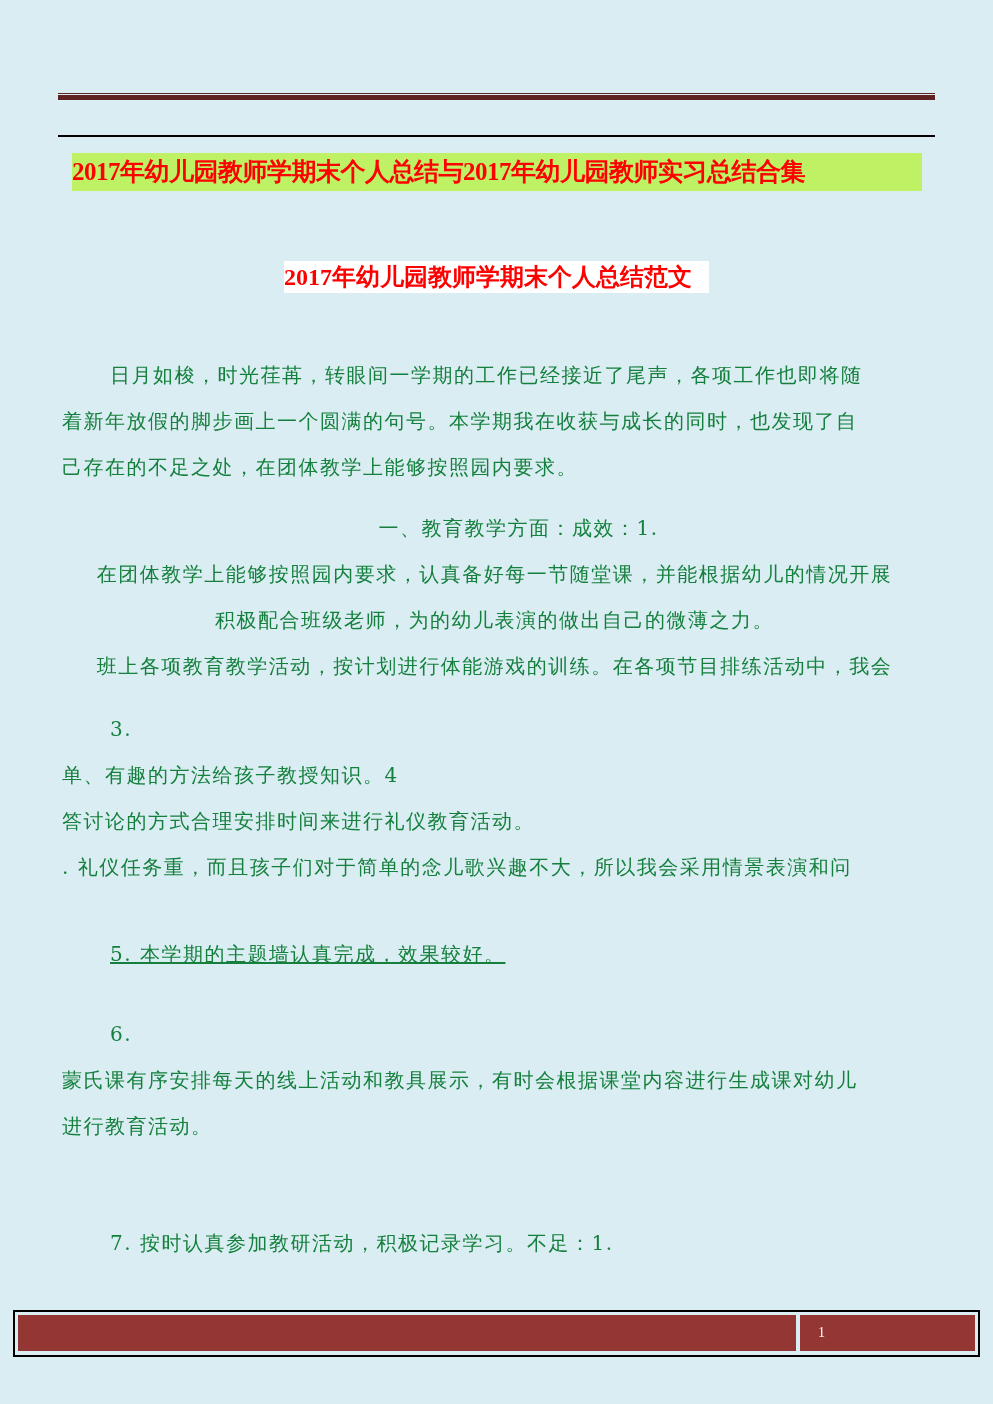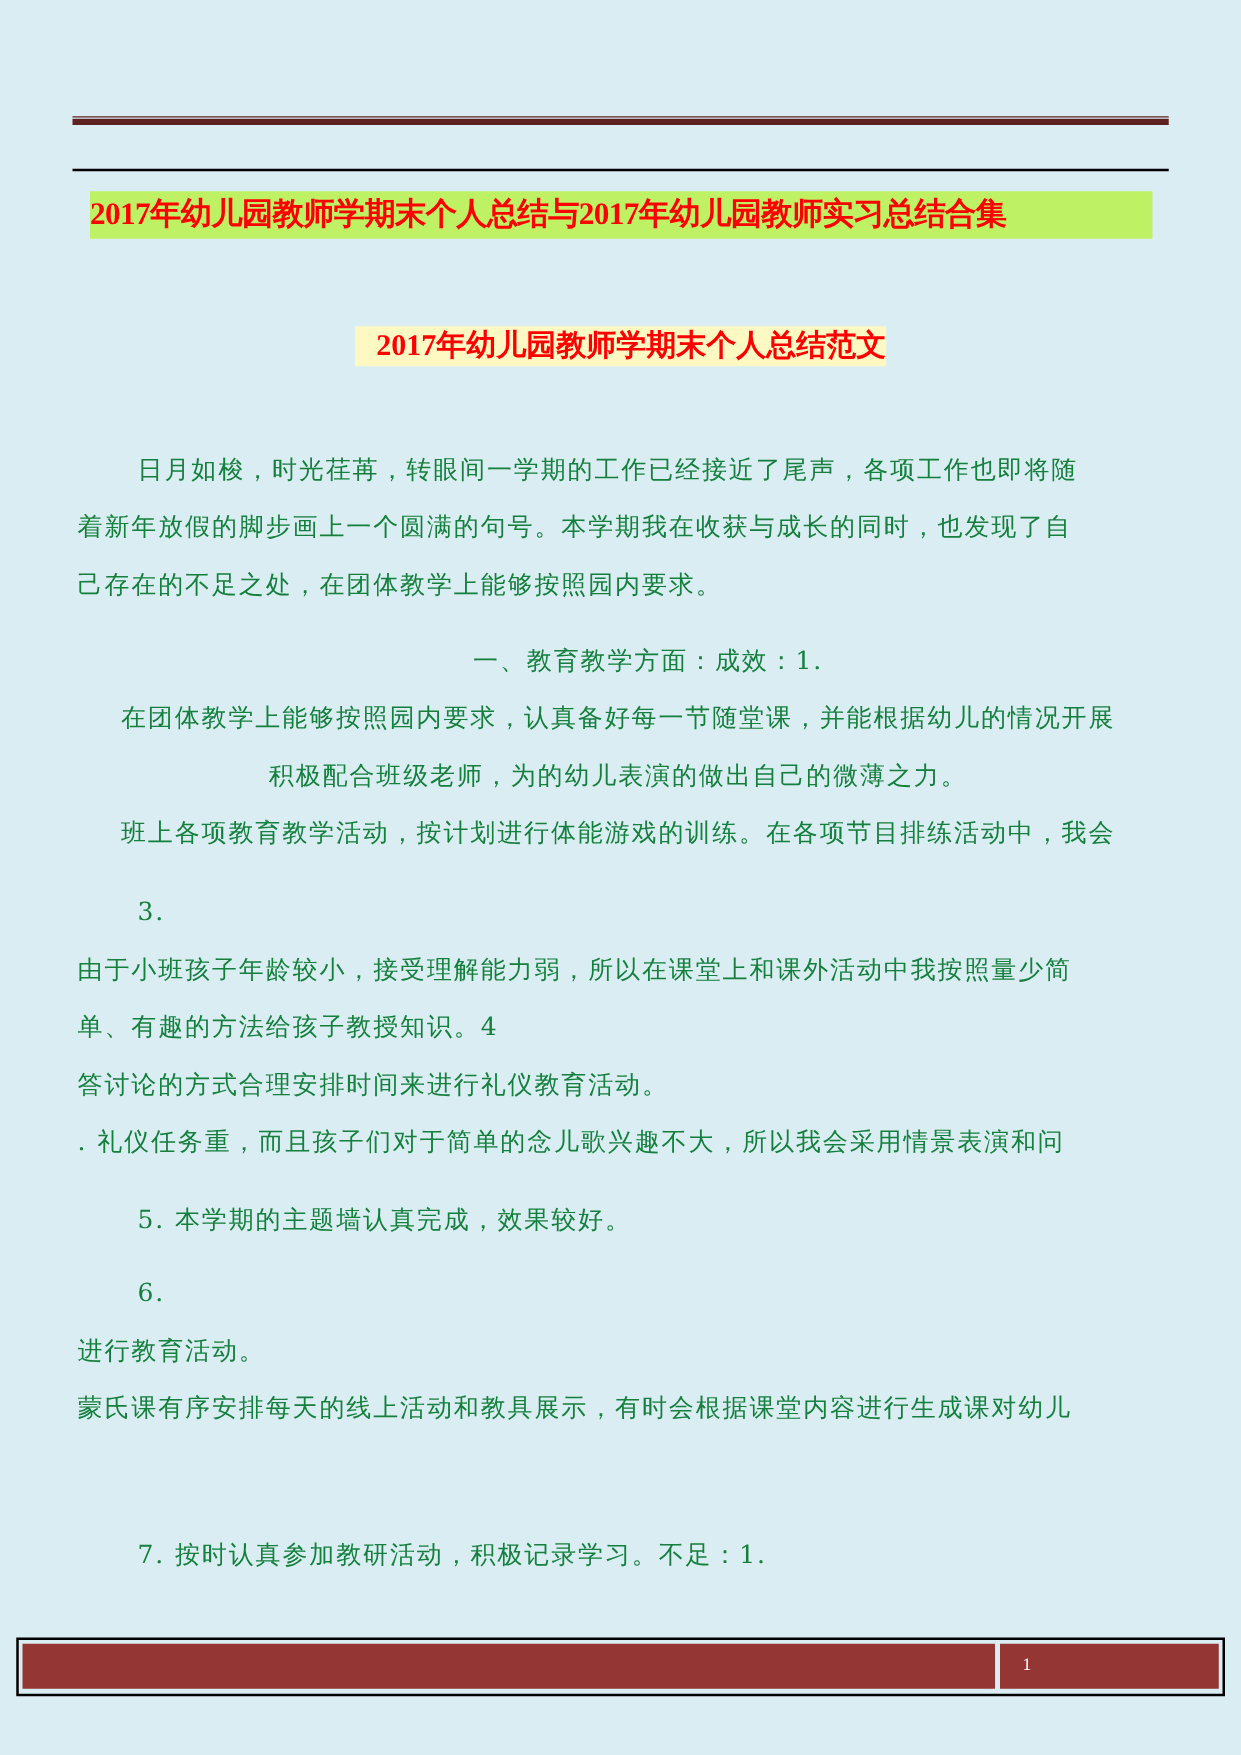--- a/index.html
+++ b/index.html
@@ -55,27 +55,27 @@
       white-space: nowrap;
       letter-spacing: -0.5px;
       overflow: hidden;
     }
     .section-title {
       position: absolute;
       left: 284px;
       top: 261px;
       width: 425px;
       height: 32px;
-      background: #fef9c3;
+      background: #ffffff;
       color: #FF0000;
       font-family: "Liberation Serif", "DejaVu Serif", serif;
       font-weight: bold;
       font-size: 24px;
       line-height: 32px;
-      text-align: right;
+      text-align: left;
       white-space: nowrap;
       overflow: hidden;
     }
     .body-text {
       position: absolute;
       left: 62px;
       width: 865px;
       font-size: 20px;
       line-height: 46px;
       letter-spacing: 1.5px;
@@ -139,34 +139,33 @@
 
 <div class="body-text" style="top:505px;text-align:center;">
   <span class="line" style="padding-left:48px;">一、教育教学方面：成效：1.</span>
   <span class="line">在团体教学上能够按照园内要求，认真备好每一节随堂课，并能根据幼儿的情况开展</span>
   <span class="line">积极配合班级老师，为的幼儿表演的做出自己的微薄之力。</span>
   <span class="line">班上各项教育教学活动，按计划进行体能游戏的训练。在各项节目排练活动中，我会</span>
 </div>
 
 <div class="body-text" style="top:706px;">
   <span class="line" style="padding-left:48px;">3.</span>
-  <span class="line">由于小班孩子年龄较小，接受理解能力弱，所以在课堂上和课外活动中我按照量少简</span>
   <span class="line">单、有趣的方法给孩子教授知识。4</span>
   <span class="line">答讨论的方式合理安排时间来进行礼仪教育活动。</span>
   <span class="line">. 礼仪任务重，而且孩子们对于简单的念儿歌兴趣不大，所以我会采用情景表演和问</span>
 </div>
 
-<div class="body-text" style="top:952px;">
+<div class="body-text" style="top:931px;text-decoration:underline;">
   <span class="line" style="padding-left:48px;">5. 本学期的主题墙认真完成，效果较好。</span>
 </div>
 
 <div class="body-text" style="top:1011px;">
   <span class="line" style="padding-left:48px;">6.</span>
+  <span class="line">蒙氏课有序安排每天的线上活动和教具展示，有时会根据课堂内容进行生成课对幼儿</span>
   <span class="line">进行教育活动。</span>
-  <span class="line">蒙氏课有序安排每天的线上活动和教具展示，有时会根据课堂内容进行生成课对幼儿</span>
 </div>
 
 <div class="body-text" style="top:1220px;">
   <span class="line" style="padding-left:48px;">7. 按时认真参加教研活动，积极记录学习。不足：1.</span>
 </div>
 
 <div class="footer-frame"></div>
 <div class="footer-left"></div>
 <div class="footer-right">
   <span class="page-number">1</span>

